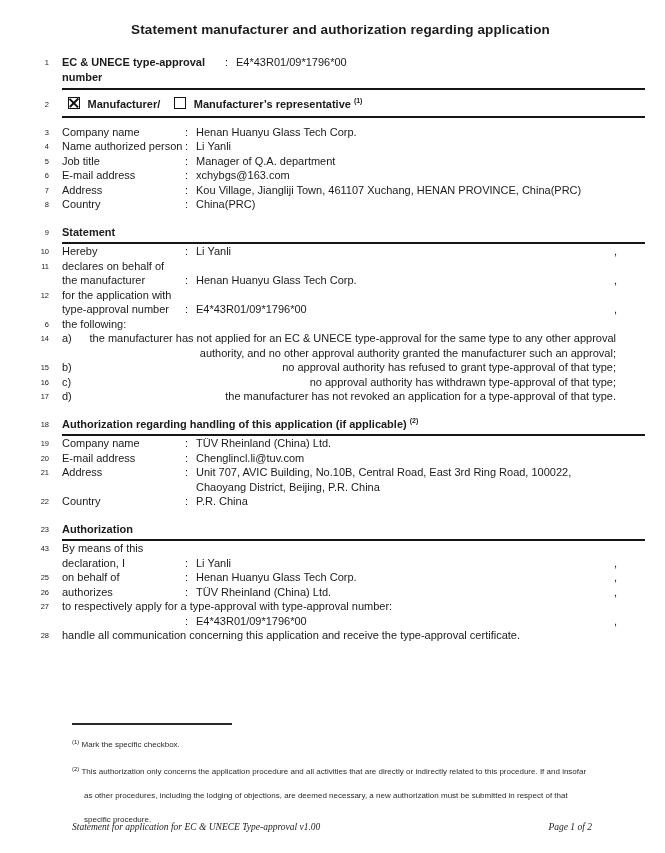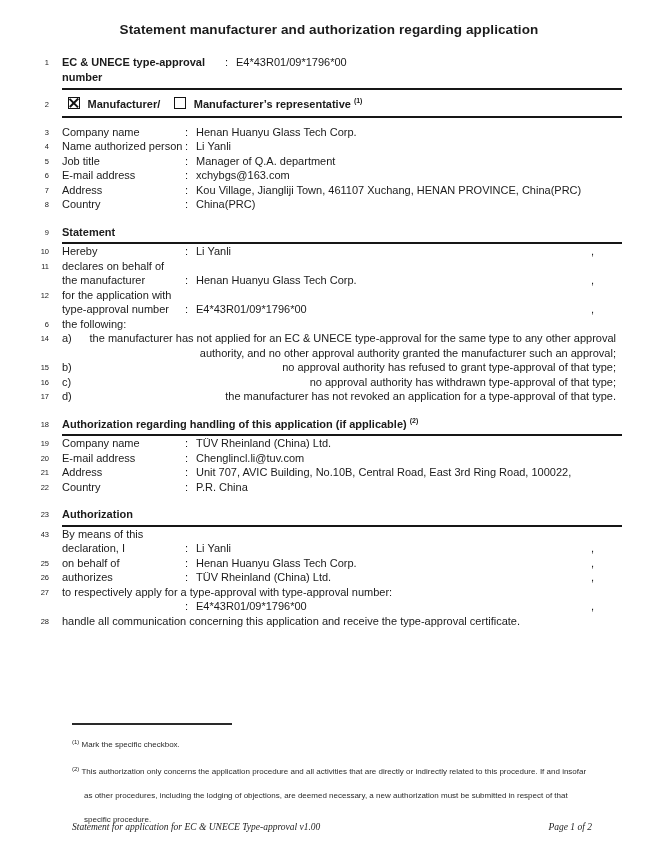--- a/index.html
+++ b/index.html
@@ -1,21 +1,21 @@
 <!DOCTYPE html>
 <html><head>
 <meta charset="utf-8">
 <style>
   html,body{margin:0;padding:0;background:#ffffff;}
   .page{
     position:relative;
     width:665px;height:853px;
     background:#fff;
     box-sizing:border-box;
-    padding:22px 43px 0 36px;
+    padding:22px 20px 0 36px;
     font-family:"Liberation Sans",sans-serif;
     font-size:11px;line-height:14.5px;
     color:#1b1b1b;
     overflow:hidden;
   }
   .title{
     text-align:center;font-weight:700;font-size:13.5px;line-height:16px;
     margin:0 0 17px 0;letter-spacing:0.1px;
   }
   .row{display:flex;align-items:flex-start;}
@@ -228,20 +228,26 @@
       <span class="colon">:</span>
       <span class="value">Chenglincl.li@tuv.com</span>
     </div>
     <div class="row">
       <span class="num">21</span>
       <span class="label">Address</span>
       <span class="colon">:</span>
       <span class="value">Unit 707, AVIC Building, No.10B, Central Road, East 3rd Ring Road, 100022,</span>
     </div>
     <div class="row">
+      <span class="num"></span>
+      <span class="label"></span>
+      <span class="colon"></span>
+      <span class="value">Chaoyang District, Beijing, P.R. China</span>
+    </div>
+    <div class="row">
       <span class="num">22</span>
       <span class="label">Country</span>
       <span class="colon">:</span>
       <span class="value">P.R. China</span>
     </div>
   </div>
 
   <div class="row sec">
     <span class="num">23</span>
     <span class="heading">Authorization</span>

